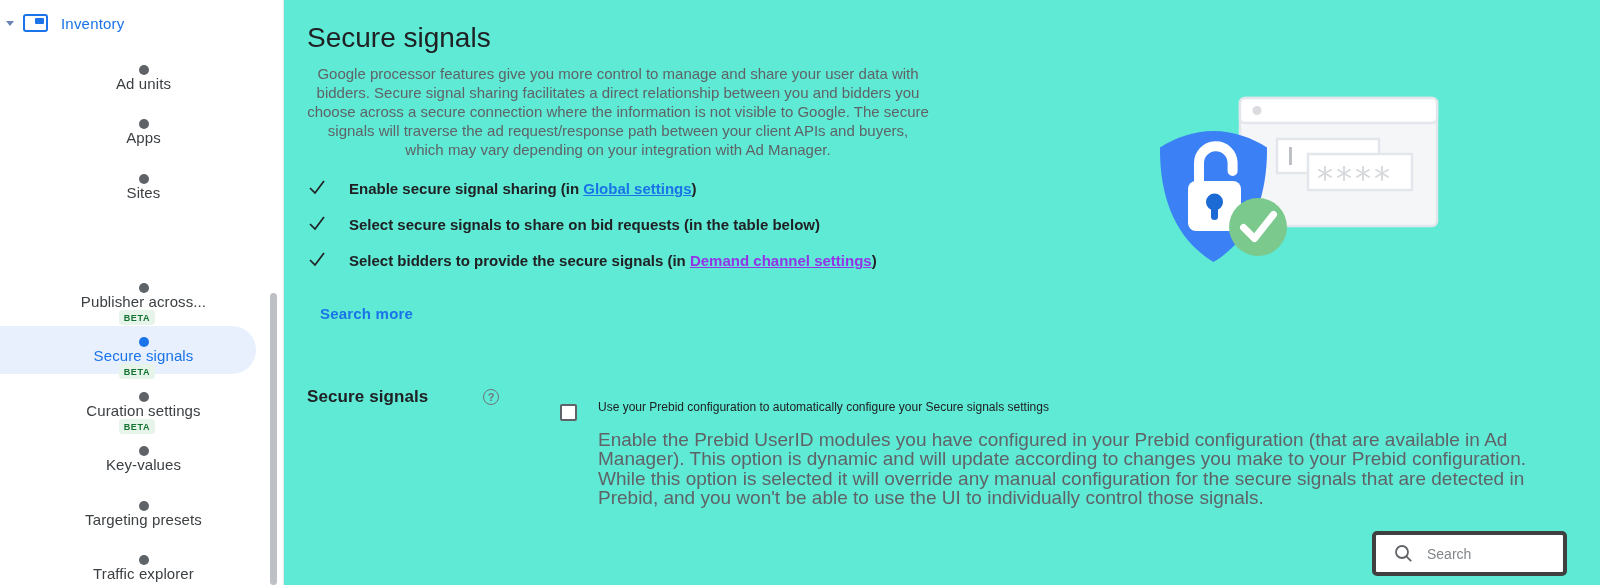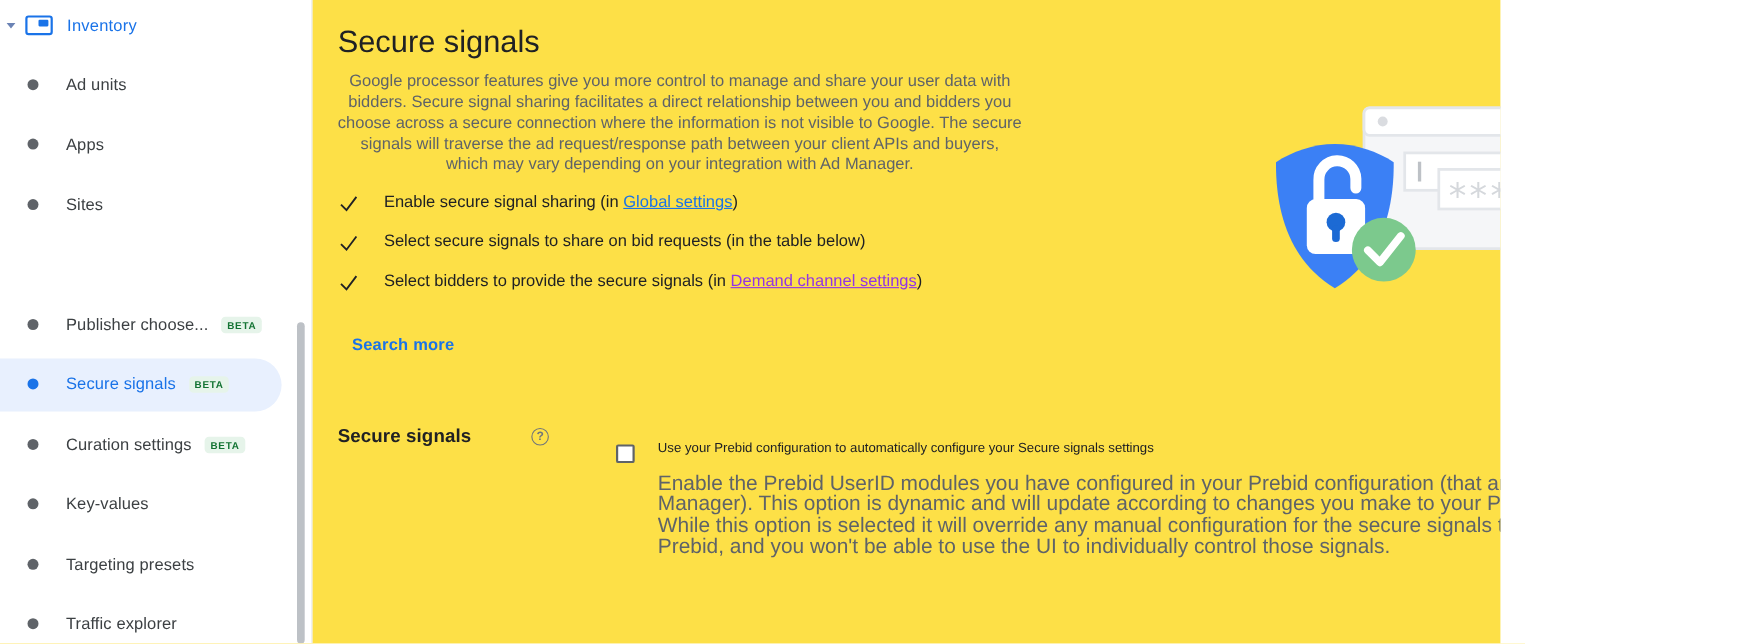--- a/index.html
+++ b/index.html
@@ -1,51 +1,51 @@
 <!DOCTYPE html>
 <html><head>
 <meta charset="utf-8">
 <style>
   * { box-sizing: border-box; }
   html,body { margin:0; padding:0; background:#fff; }
   body { font-family:"Liberation Sans", sans-serif; }
-  .stage { position:relative; width:1364px; height:585px; background:#fde047; overflow:hidden; }
+  .stage { position:relative; width:1600px; height:585px; background:#5eead4; overflow:hidden; }
 
   
   .sidebar { position:absolute; left:0; top:0; width:284px; height:585px; background:#fff; border-right:1px solid #e9eaec; }
   .inv-row { position:absolute; left:0; top:9px; width:284px; height:28px; display:flex; align-items:center; cursor:pointer; }
   .tri { width:0; height:0; border-left:4.5px solid transparent; border-right:4.5px solid transparent; border-top:5.5px solid #6b83b5; margin-left:6px; }
   .inv-icon { margin-left:9px; width:25px; height:18px; border:2px solid #1a73e8; border-radius:3px; position:relative; }
   .inv-fill { position:absolute; right:2px; top:2px; width:9px; height:6px; background:#1a73e8; border-radius:1px; }
   .inv-label { margin-left:13px; font-size:15px; font-weight:500; color:#1a73e8; letter-spacing:.2px; }
   .pill { position:absolute; left:0; top:326px; width:256px; height:48px; background:#e8f0fe; border-radius:0 24px 24px 0; }
-  .nav-item { position:absolute; left:0; width:262px; height:24px; display:flex; align-items:center; cursor:pointer; }
+  .nav-item { position:absolute; left:0; width:262px; height:24px; display:flex; align-items:center; cursor:pointer;flex-direction:column; }
   .bullet { width:10px; height:10px; border-radius:50%; background:#5f6368; margin-left:25px; flex:none; }
   .nav-label { margin-left:25px; font-size:15px; color:#3c4043; letter-spacing:.1px; white-space:nowrap; }
   .nav-item.selected .bullet { background:#1a73e8; }
   .nav-item.selected .nav-label { color:#1a73e8; font-weight:500; }
   .badge { margin-left:12px; background:#e6f4ea; color:#137333; font-size:9px; font-weight:bold; letter-spacing:.7px; padding:3px 5px 2px; border-radius:4px; flex:none; }
   .scroll-thumb { position:absolute; left:270px; top:293px; width:7px; height:292px; background:#bdc1c6; border-radius:4px; }
 
   
   .page-title { position:absolute; left:307px; top:22px; margin:0; font-size:28px; font-weight:400; color:#202124; letter-spacing:0; }
   .intro { position:absolute; left:307px; top:64px; width:622px; margin:0; font-size:15px; line-height:19px; color:#5f6368;text-align:center; }
-  .check-row { position:absolute; left:307px; height:22px; display:flex; align-items:flex-start; font-size:15px; color:#202124; }
+  .check-row { position:absolute; left:307px; height:22px; display:flex; align-items:flex-end; font-size:15px; color:#202124;font-weight:bold; }
   .check-row .chk { flex:none; margin-right:22px; }
   .lnk-blue { color:#1a73e8; text-decoration:underline; cursor:pointer; }
   .lnk-purple { color:#9334e6; text-decoration:underline; cursor:pointer; }
   .learn-more { position:absolute; left:320px; top:305px; font-size:15px; font-weight:bold; letter-spacing:.2px; color:#1a73e8; cursor:pointer; }
   .section-label { position:absolute; left:307px; top:387px; font-size:17px; font-weight:bold; color:#202124; letter-spacing:.1px; }
   .help { position:absolute; left:483px; top:389px; width:16px; height:16px; border:1.5px solid #70757a; border-radius:50%; color:#70757a; font-size:11px; font-weight:bold; display:flex; align-items:center; justify-content:center; cursor:pointer; }
   .checkbox { position:absolute; left:560px; top:404px; width:17px; height:17px; border:2px solid #5f6368; border-radius:2px; background:#fff; cursor:pointer; }
   .cb-label { position:absolute; left:598px; top:400px; font-size:12px; color:#202124; white-space:nowrap; }
   .cb-desc { position:absolute; left:598px; top:430px; width:938px; margin:0; font-size:19px; line-height:19.3px; color:#5f6368; }
 
   
-  .search-box { position:absolute; left:1372px; top:531px; width:195px; height:45px; border:7px solid #404040; border-radius:5px; background:#fff; display:flex; align-items:center; padding-left:18px; }
+  .search-box { position:absolute; left:1372px; top:531px; width:195px; height:45px; border:4px solid #404040; border-radius:5px; background:#fff; display:flex; align-items:center; padding-left:18px; }
   .search-box input { border:none; outline:none; background:transparent; font-family:"Liberation Sans",sans-serif; font-size:14px; color:#202124; margin-left:12px; width:130px; }
   .search-box input::placeholder { color:#80868b; }
 
   
   .illustration { position:absolute; left:1130px; top:85px; }
 </style>
 </head>
 <body>
 
 <div class="stage">
@@ -68,21 +68,21 @@
     <div class="nav-item" style="top:174px">
       <span class="bullet"></span>
       <span class="nav-label">Sites</span>
     </div>
     <div class="nav-item" style="top:119px">
       <span class="bullet"></span>
       <span class="nav-label">Apps</span>
     </div>
     <div class="nav-item" style="top:283px">
       <span class="bullet"></span>
-      <span class="nav-label">Publisher choose...</span>
+      <span class="nav-label">Publisher across...</span>
       <span class="badge">BETA</span>
     </div>
     <div class="nav-item selected" style="top:337px">
       <span class="bullet"></span>
       <span class="nav-label">Secure signals</span>
       <span class="badge">BETA</span>
     </div>
     <div class="nav-item" style="top:392px">
       <span class="bullet"></span>
       <span class="nav-label">Curation settings</span>

